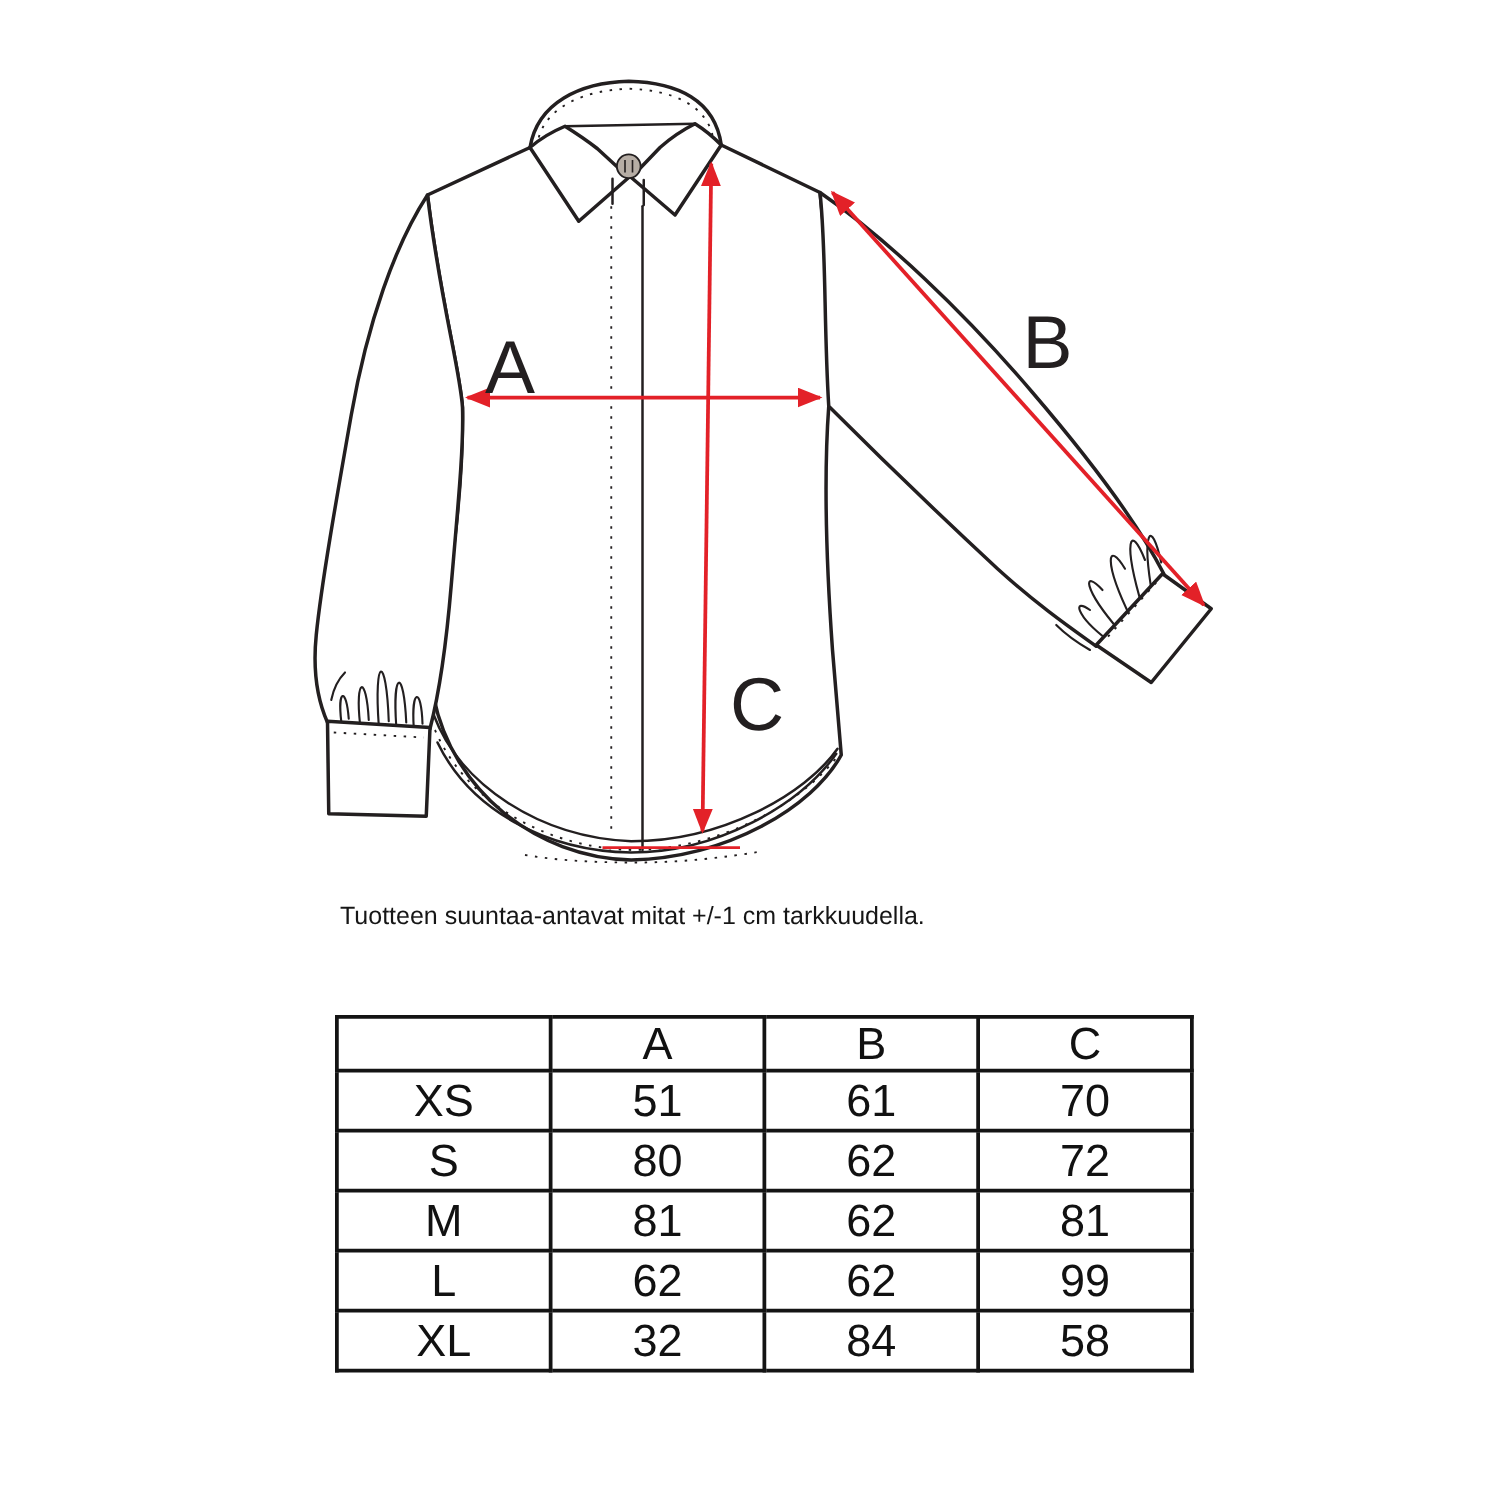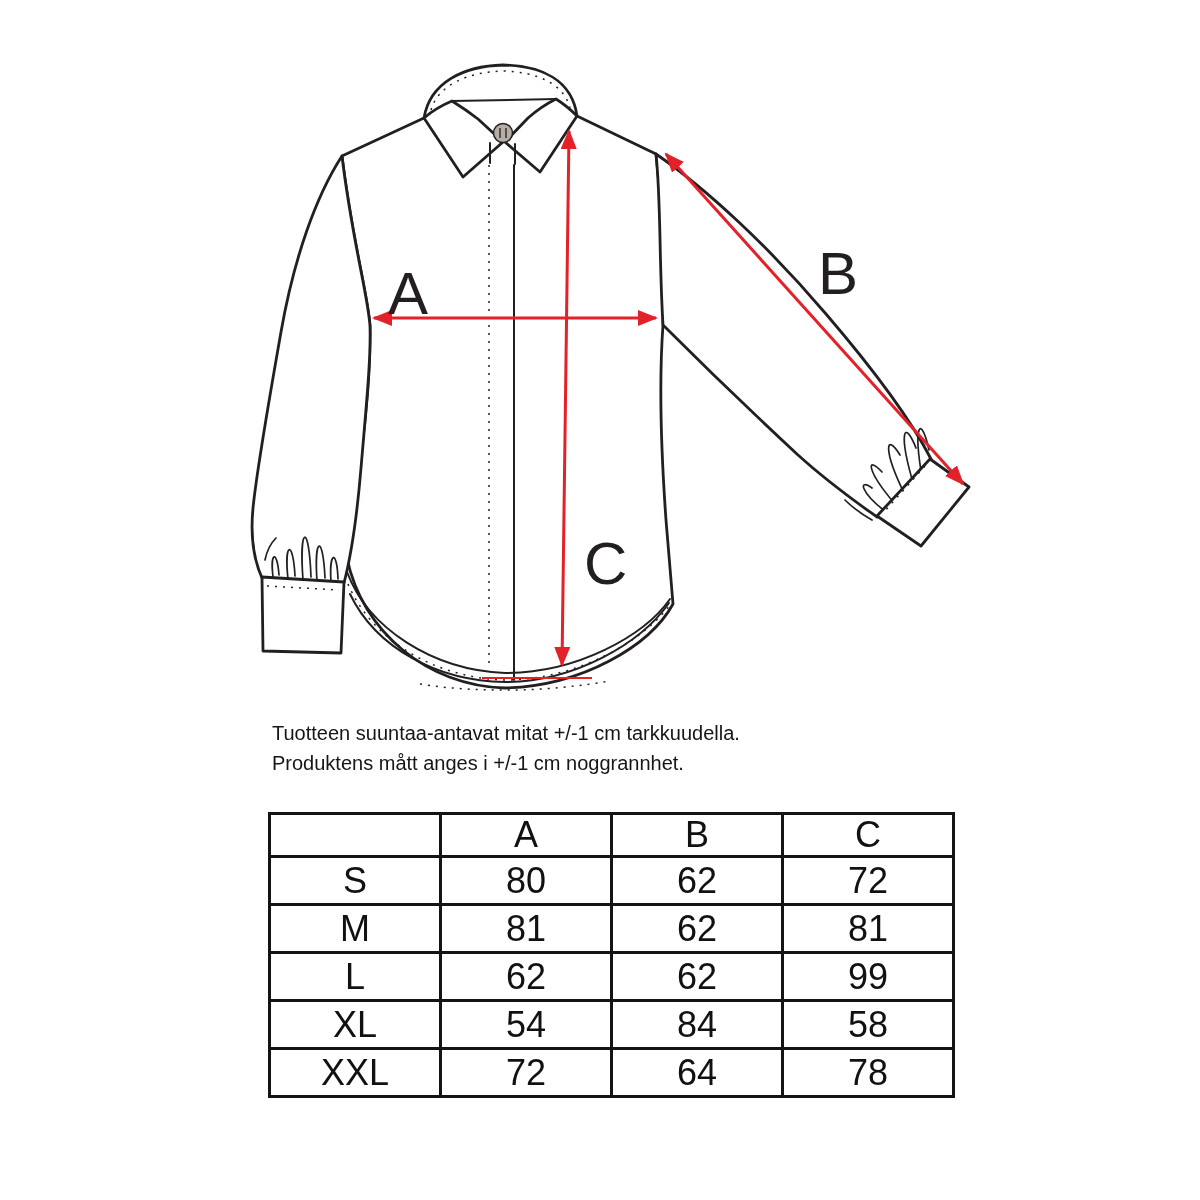--- a/index.html
+++ b/index.html
@@ -6,21 +6,21 @@
   #page{position:relative;width:1200px;height:1200px;background:#ffffff;overflow:hidden;
         font-family:"Liberation Sans",sans-serif;color:#1b1b1b;}
   #shirt-svg{position:absolute;left:0;top:0;}
   .blk{stroke:#231f20;fill:none;stroke-width:2.8;stroke-linecap:round;stroke-linejoin:round;}
   .blk-fill{stroke:#231f20;fill:#ffffff;stroke-width:2.8;stroke-linejoin:round;}
   .thin{stroke:#231f20;fill:none;stroke-width:2;stroke-linecap:round;}
   .gather{stroke:#231f20;fill:none;stroke-width:1.7;stroke-linecap:round;}
   .dotted{stroke:#231f20;fill:none;stroke-width:1.5;stroke-dasharray:2 6;}
   .redline{fill:none;stroke-width:3;}
   .diagram-label{font-family:"Liberation Sans",sans-serif;font-size:60px;fill:#231f20;}
-  #notes{position:absolute;left:272px;top:718px;font-size:20px;line-height:30px;color:#161616;}
+  #notes{position:absolute;left:272px;top:718px;font-size:20px;line-height:30px;color:#161616;text-align:right;}
   .size-table{position:absolute;left:268px;top:812px;border-collapse:collapse;table-layout:fixed;
               width:672px;font-size:36px;color:#111;text-align:center;}
   .size-table td{border:3px solid #141414;width:168px;height:45px;padding:0;line-height:1.1;}
   .size-table tr.hdr td{height:40px;}
 </style>
 </head>
 <body>
 
 <div id="page">
 
@@ -97,30 +97,35 @@
       <path d="M482,678 L592,678" stroke="#e32128" stroke-width="2.2" fill="none"></path>
     </g>
 
     <text class="diagram-label" x="388" y="314">A</text>
     <text class="diagram-label" x="818" y="294">B</text>
     <text class="diagram-label" x="584" y="584">C</text>
   </svg>
 
   <div id="notes">
     <div>Tuotteen suuntaa-antavat mitat +/-1 cm tarkkuudella.</div>
-    <div>Produktens mått anges i +/-1 cm noggrannhet.</div>
   </div>
 
   <table class="size-table">
     <tbody>
         <tr class="hdr">
       <td></td>
       <td>A</td>
       <td>B</td>
       <td>C</td>
+    </tr>
+    <tr>
+      <td>XS</td>
+      <td>51</td>
+      <td>61</td>
+      <td>70</td>
     </tr>
     <tr>
       <td>S</td>
       <td>80</td>
       <td>62</td>
       <td>72</td>
     </tr>
     <tr>
       <td>M</td>
       <td>81</td>
@@ -128,26 +133,20 @@
       <td>81</td>
     </tr>
     <tr>
       <td>L</td>
       <td>62</td>
       <td>62</td>
       <td>99</td>
     </tr>
     <tr>
       <td>XL</td>
-      <td>54</td>
+      <td>32</td>
       <td>84</td>
       <td>58</td>
-    </tr>
-    <tr>
-      <td>XXL</td>
-      <td>72</td>
-      <td>64</td>
-      <td>78</td>
     </tr>
   </tbody>
     </table>
 
 </div>
 
 </body></html>

